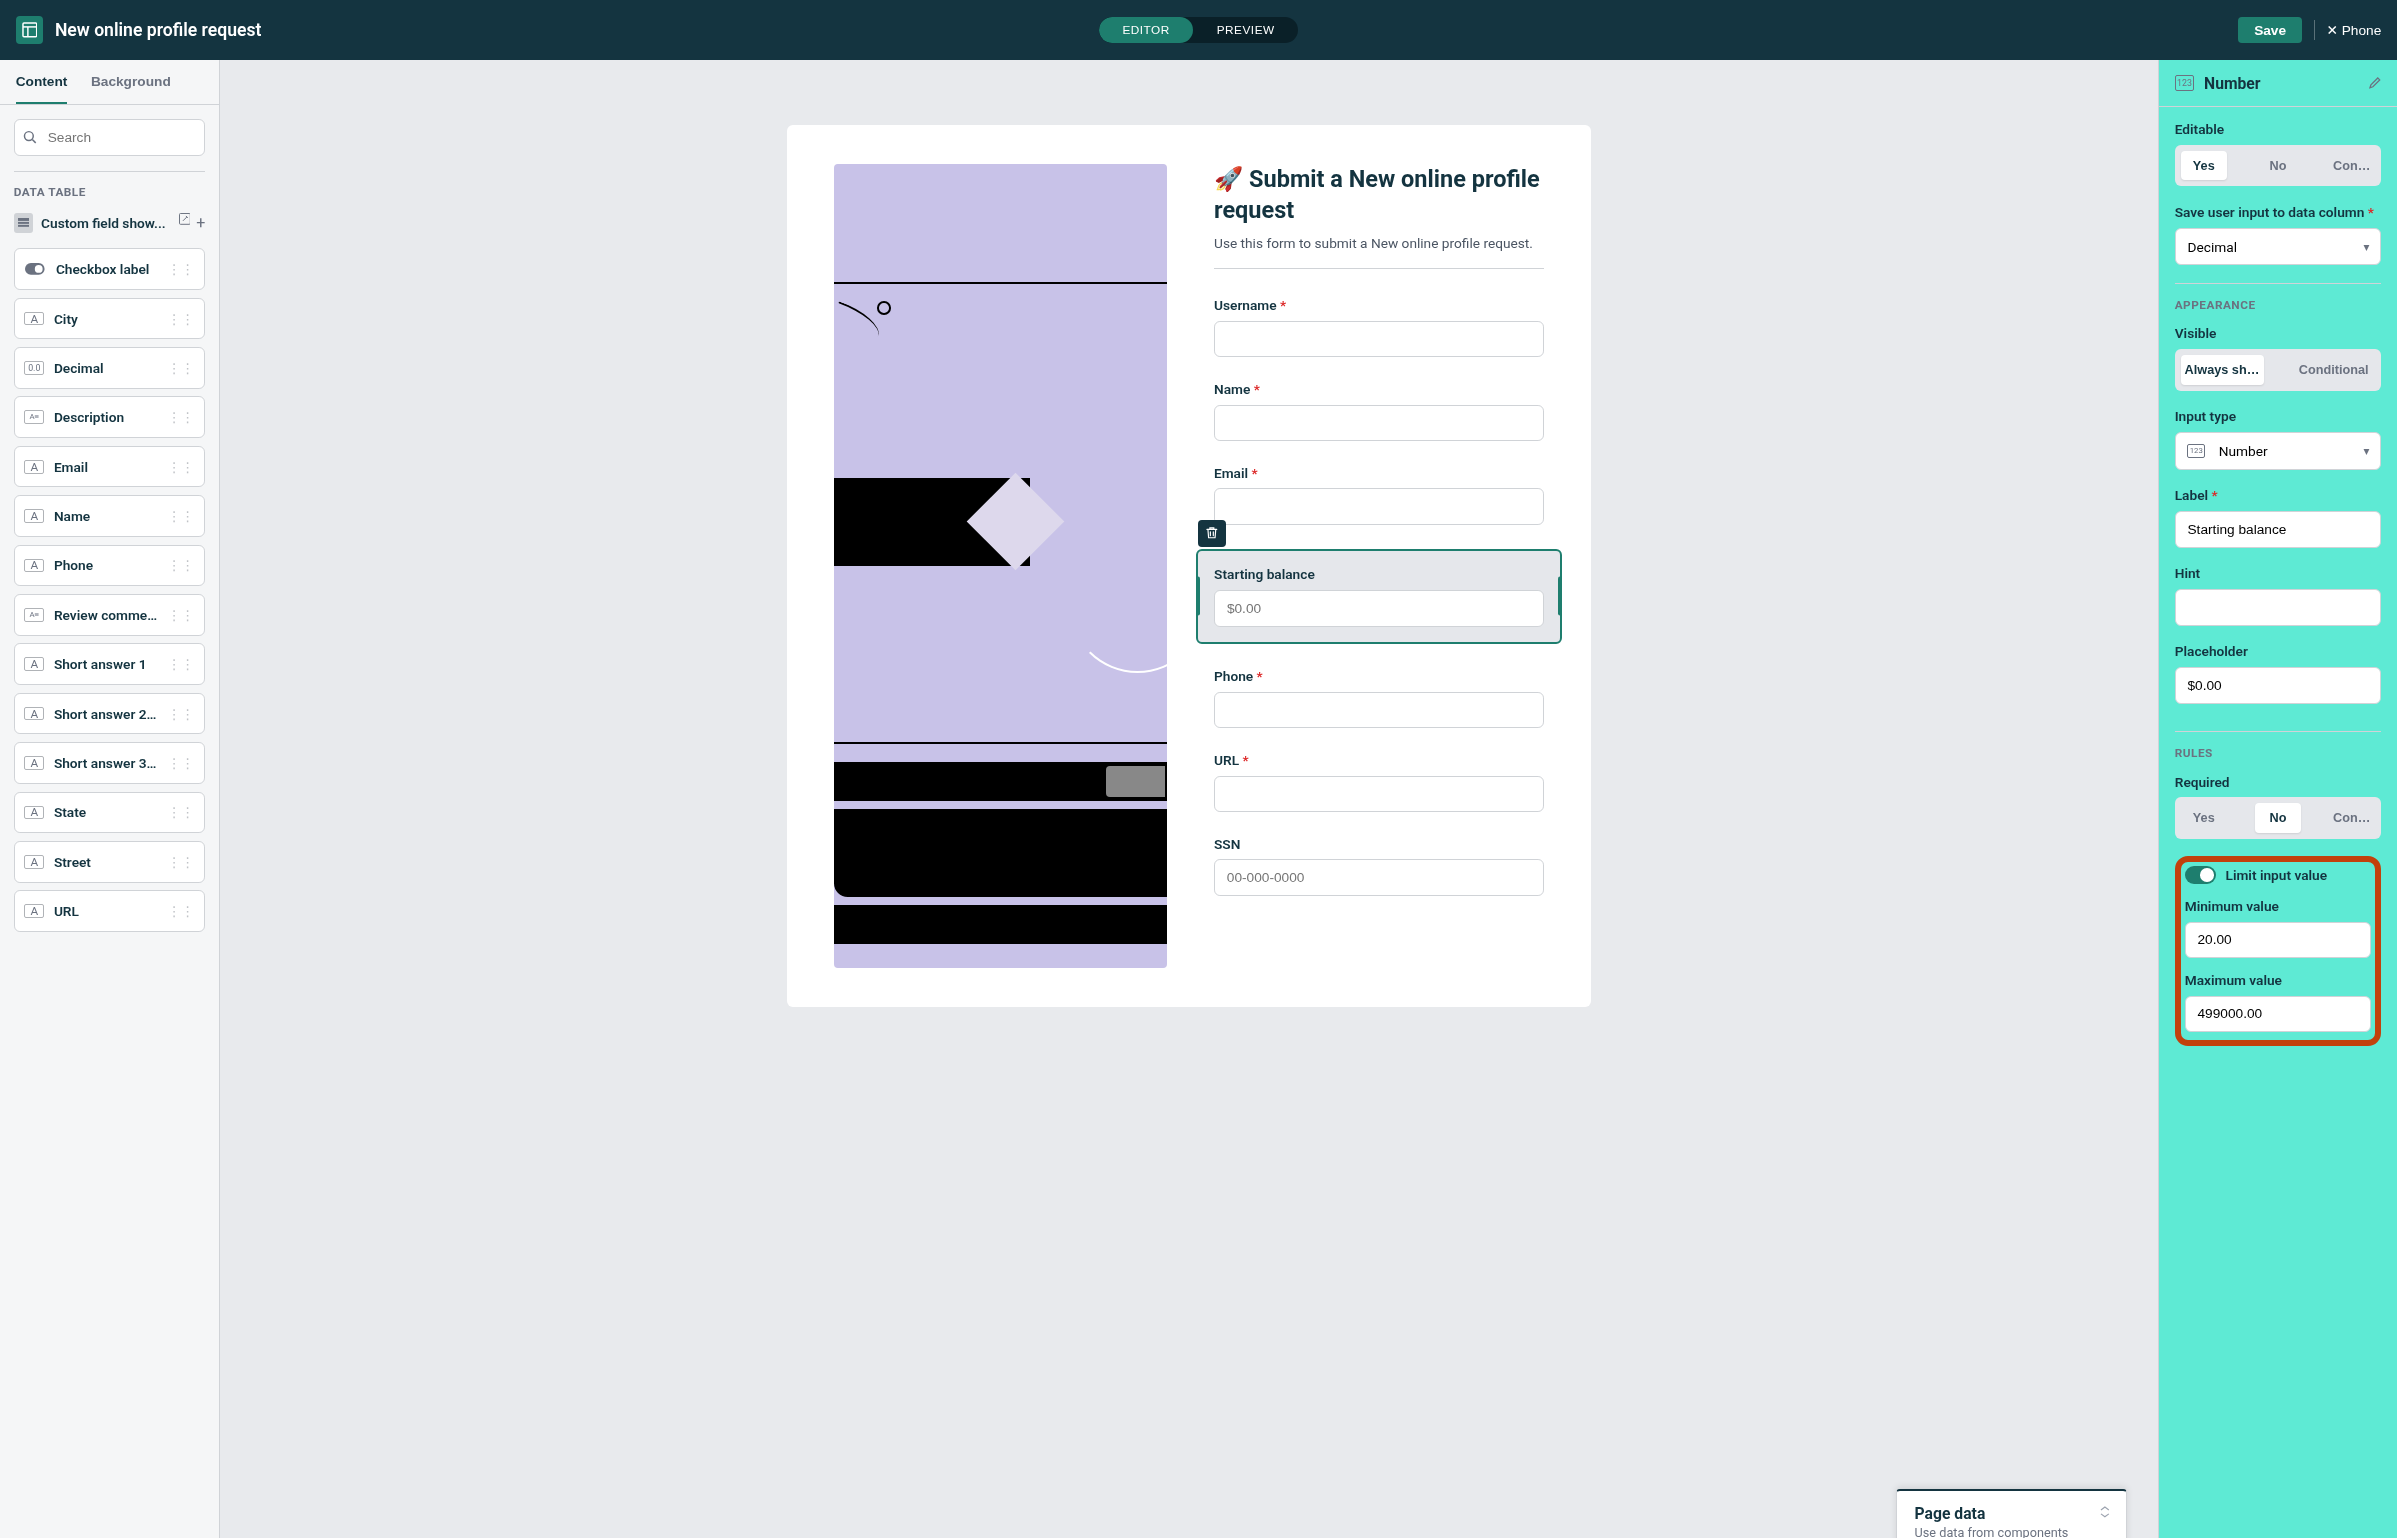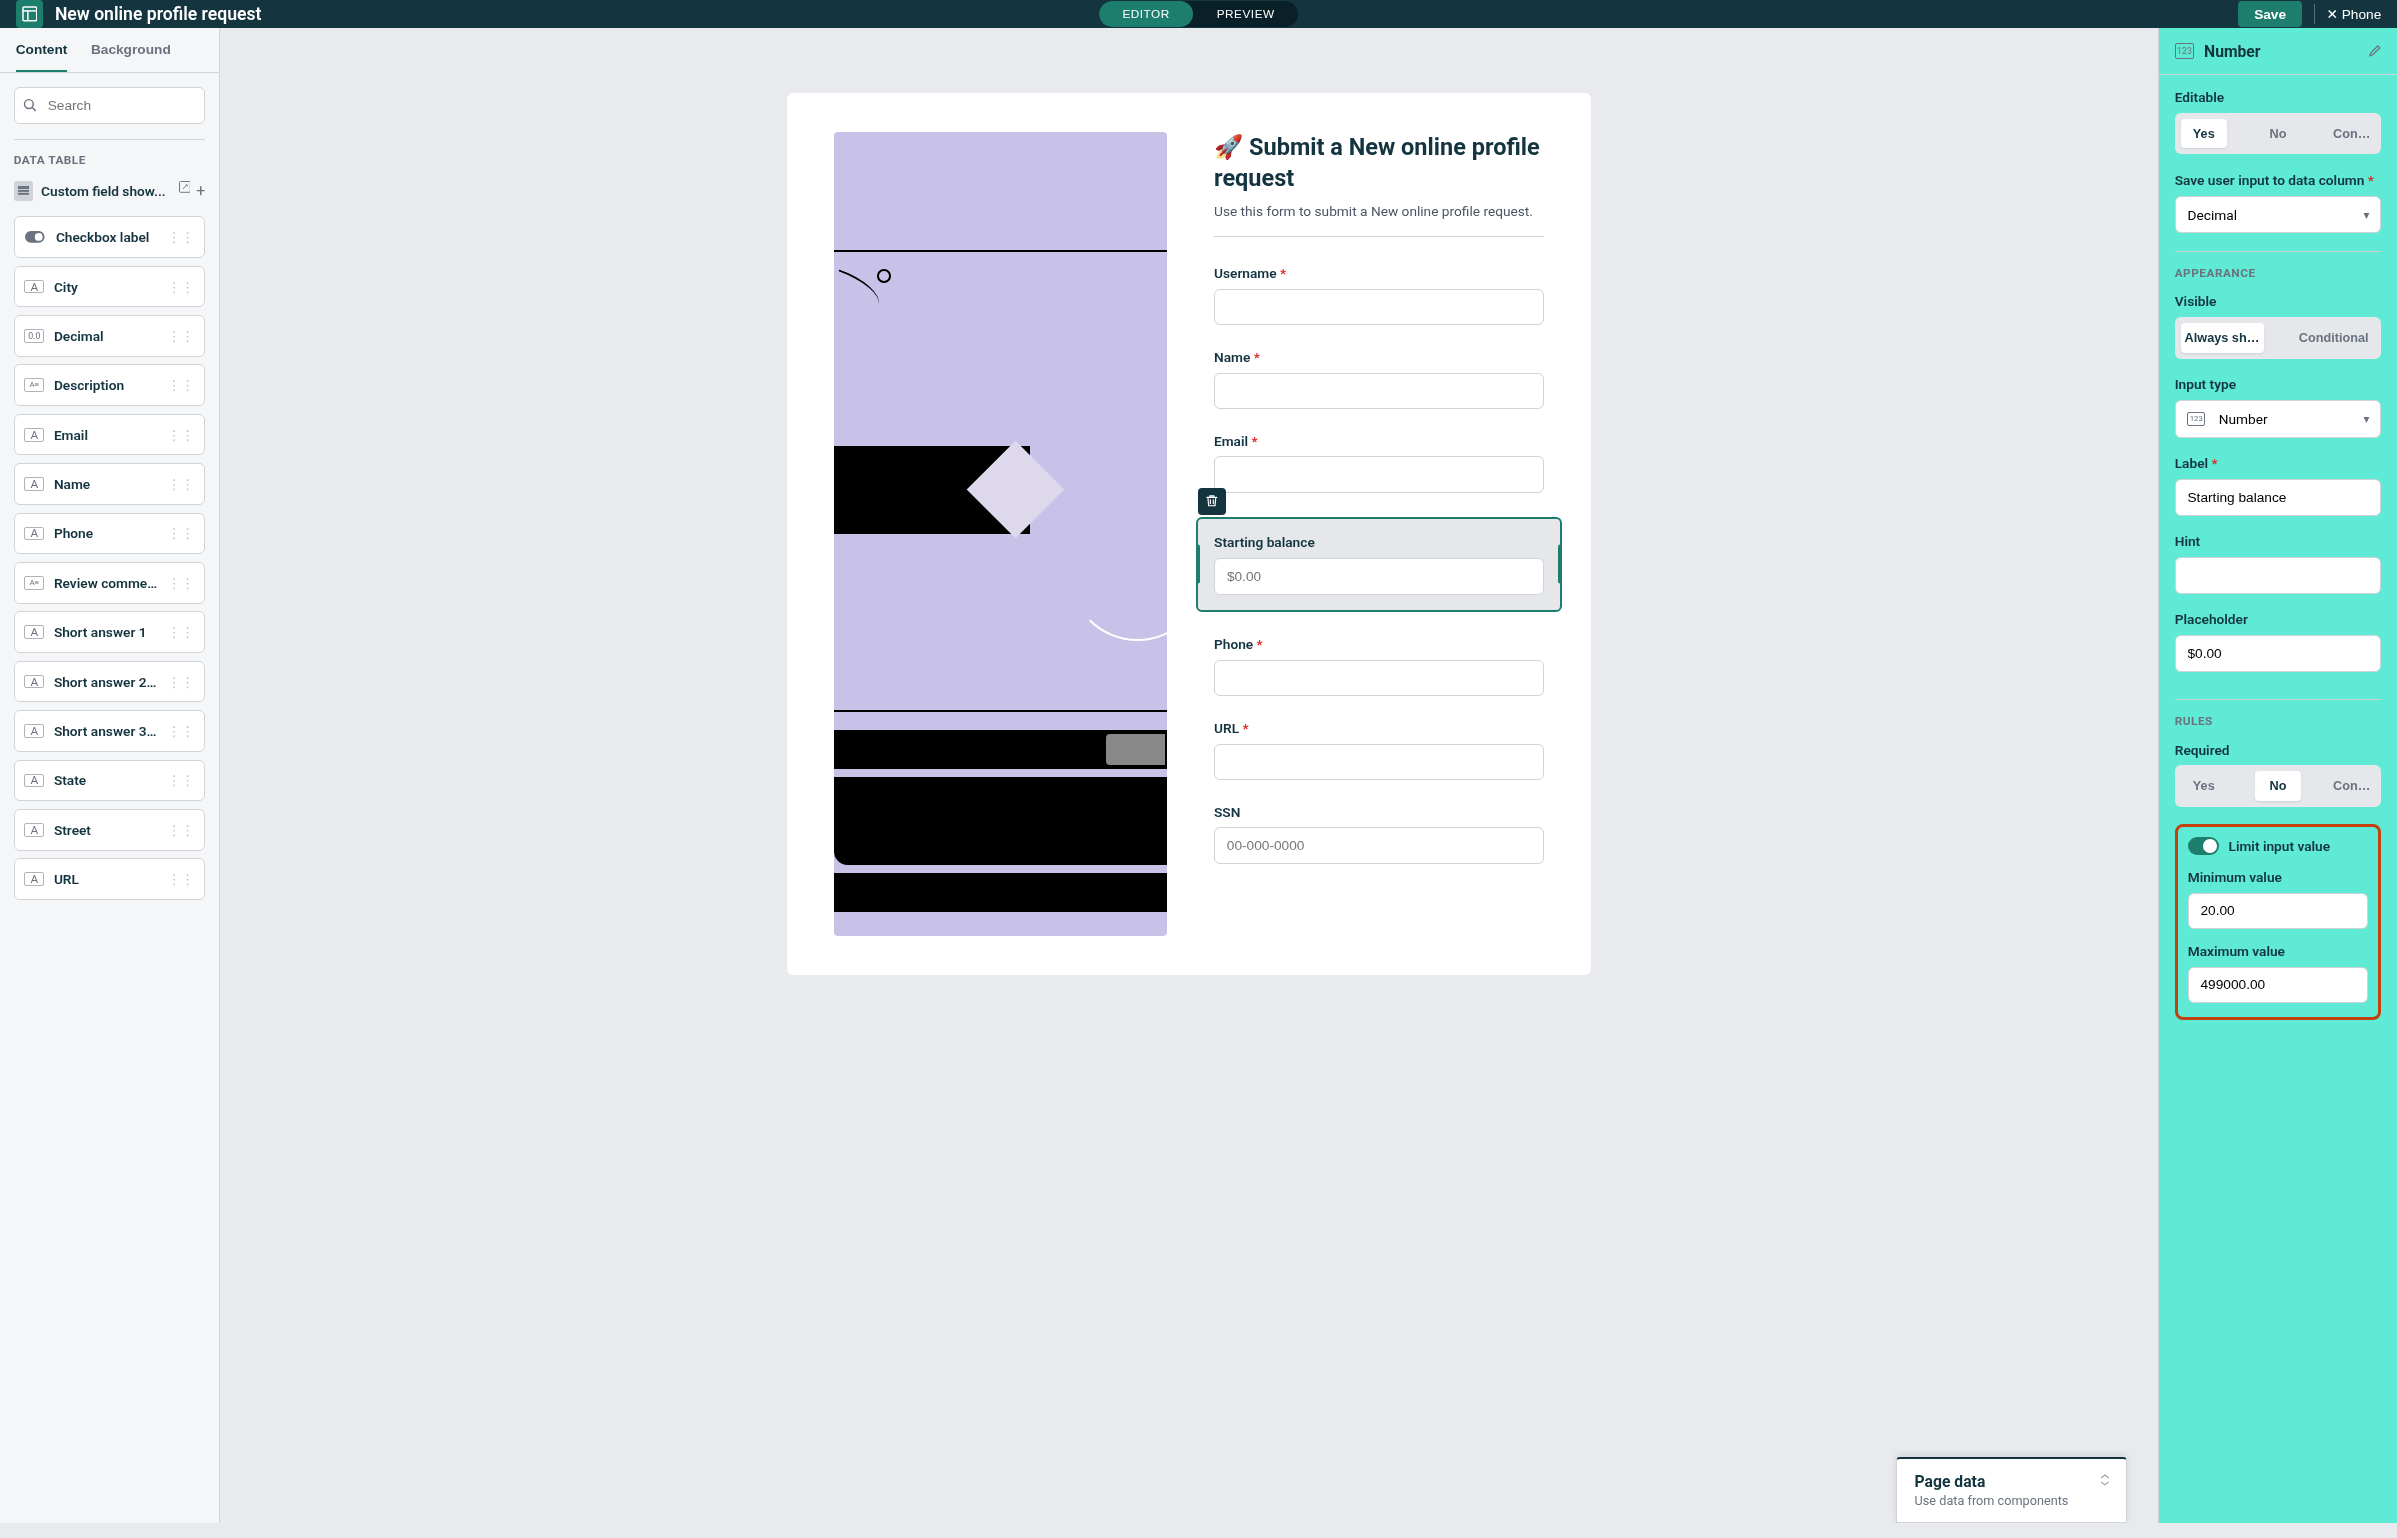--- a/index.html
+++ b/index.html
@@ -1,19 +1,19 @@
 <!DOCTYPE html>
 <html><head>
 <meta charset="utf-8">
 <style>
 * { box-sizing: border-box; margin: 0; padding: 0; }
 body { font-family: -apple-system, BlinkMacSystemFont, 'Segoe UI', Roboto, sans-serif; background: #e8eaed; overflow: hidden; height: 100vh; }
 
 
-.topbar { background: #143440; height: 28px; display: flex; align-items: center; padding: 0 15.7px; color: #fff; }
+.topbar { background: #143440; height: 60px; display: flex; align-items: center; padding: 0 15.7px; color: #fff; }
 .topbar-left { display: flex; align-items: center; gap: 11.8px; flex: 1; }
 .topbar-icon { width: 27.4px; height: 27.4px; background: #1e7e6e; border-radius: 3.9px; display: flex; align-items: center; justify-content: center; font-size: 13.7px; }
 .topbar-title { font-size: 17.6px; font-weight: 600; }
 .topbar-center { display: flex; background: #0a2028; border-radius: 15.7px; overflow: hidden; }
 .tab-btn { padding: 5.9px 23.5px; font-size: 11.8px; font-weight: 400; color: #fff; border: none; background: transparent; cursor: pointer; letter-spacing: 0.5px; }
 .tab-btn.active { background: #1e7e6e; border-radius: 15.7px; }
 .topbar-right { flex: 1; display: flex; justify-content: flex-end; align-items: center; gap: 11.8px; }
 .save-btn { background: #1e7e6e; color: #fff; border: none; padding: 5.9px 15.7px; border-radius: 3.9px; font-size: 13.7px; font-weight: 600; cursor: pointer; }
 .exit-btn { background: transparent; color: #fff; border: none; font-size: 13.7px; cursor: pointer; display: flex; align-items: center; gap: 3.9px; }
 .divider-v { width: 1px; height: 19.6px; background: rgba(255,255,255,0.3); }
@@ -88,21 +88,21 @@
 .prop-label { font-size: 13.7px; font-weight: 600; color: #143440; margin-bottom: 7.8px; display: block; }
 .segmented { display: flex; background: #e5e7eb; border-radius: 5.9px; padding: 6px; margin-bottom: 17.6px; gap: 28px; }
 .segmented button { flex: 1; padding: 7.8px 3.9px; border: none; background: transparent; font-size: 12.7px; font-weight: 600; color: #6b7280; border-radius: 3.9px; cursor: pointer; overflow: hidden; text-overflow: ellipsis; white-space: nowrap; }
 .segmented button.active { background: #fff; color: #143440; box-shadow: 0 1px 2px rgba(0,0,0,0.1); }
 .select-wrap { position: relative; margin-bottom: 17.6px; }
 .select-wrap select, .select-wrap .fake-select { width: 100%; padding: 9.8px 29px 9.8px 11.8px; border: 1px solid #d0d3d7; border-radius: 5.9px; font-size: 13.7px; background: #fff; appearance: none; display: flex; align-items: center; gap: 7.8px; }
 .select-wrap::after { content: '▾'; position: absolute; right: 11.8px; top: 50%; transform: translateY(-50%); pointer-events: none; color: #6b7280; font-size: 11.8px; }
 .select-icon { display: inline-block; width: 17.6px; height: 13.7px; border: 1px solid #6b7280; border-radius: 2px; font-size: 7.8px; text-align: center; line-height: 11.8px; color: #6b7280; margin-right: 5.9px; }
 .text-input { width: 100%; padding: 9.8px 11.8px; border: 1px solid #d0d3d7; border-radius: 5.9px; font-size: 13.7px; background: #fff; margin-bottom: 17.6px; }
 .section-header { font-size: 11.8px; font-weight: 700; color: #6b7280; letter-spacing: 0.5px; margin: 9.8px 0 13.7px; padding-top: 13.7px; border-top: 1px solid #d0d3d7; }
-.limit-box { border: 3px solid #c2410c; border-radius: 8px; padding: 10px; margin-top: 7.8px; }
+.limit-box { border: 6px solid #c2410c; border-radius: 13px; padding: 4px; margin-top: 7.8px; }
 .limit-row { display: flex; align-items: center; gap: 9.8px; margin-bottom: 13.7px; }
 .toggle-switch { width: 31px; height: 17.6px; background: #1e7e6e; border-radius: 9.8px; position: relative; cursor: pointer; }
 .toggle-switch::after { content: ''; position: absolute; width: 13.7px; height: 13.7px; background: #fff; border-radius: 50%; top: 2px; right: 2px; }
 .limit-label { font-size: 13.7px; font-weight: 600; color: #143440; }
 
 svg { display: block; }
 </style>
 </head>
 <body>
 

